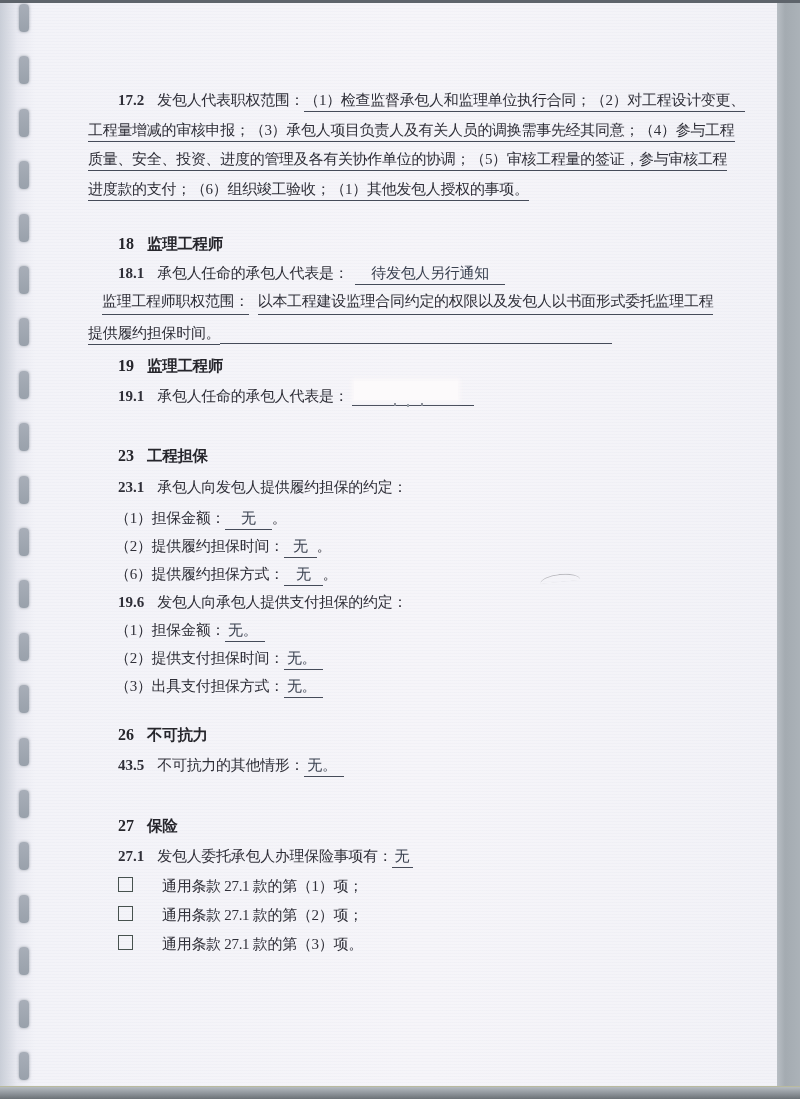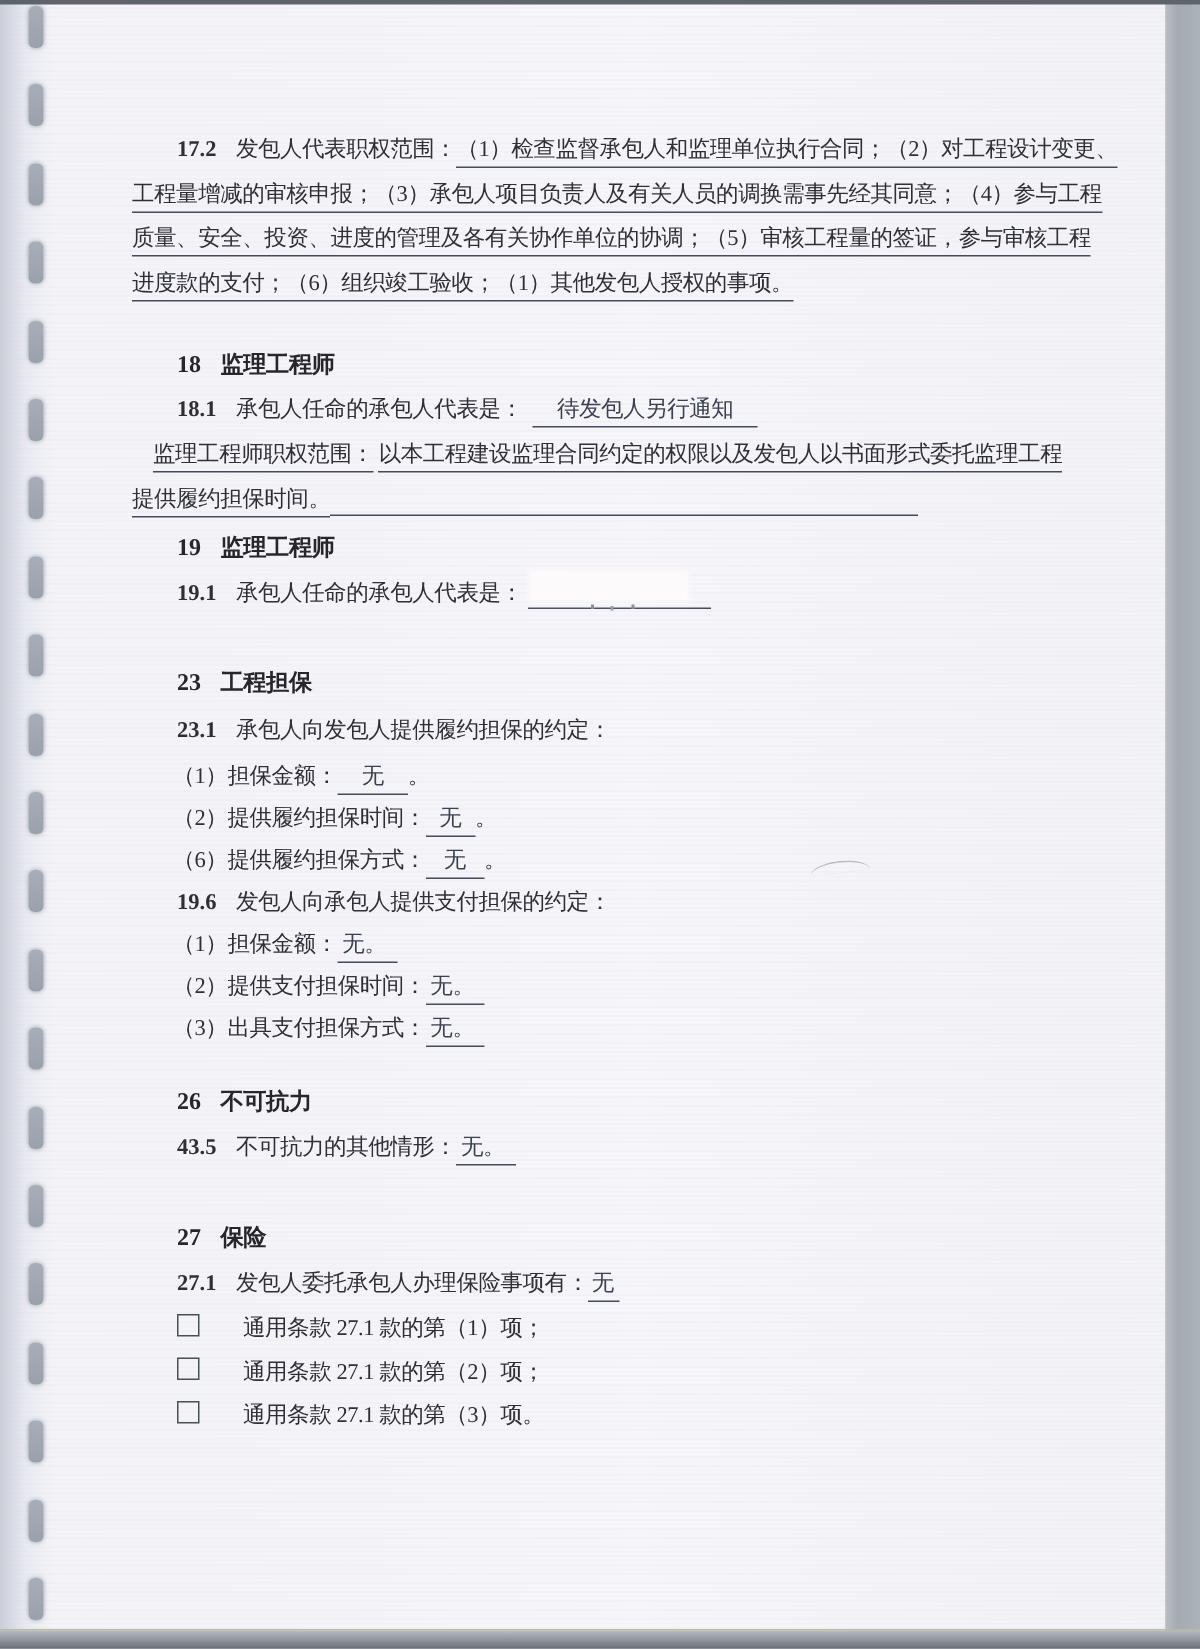--- a/index.html
+++ b/index.html
@@ -29,21 +29,21 @@
     background:linear-gradient(180deg,#a8aeb8 0%,#99a1ab 100%);
     box-shadow:0 0 3px rgba(140,146,156,0.85);
   }
   .row{
     position:absolute;left:88px;width:700px;white-space:nowrap;
     font-size:15px;letter-spacing:-0.3px;color:#2f2f38;line-height:20px;
   }
   .para-line{display:block;height:29.5px;}
   .indent1{padding-left:30px;}
   .indent-item{padding-left:27px;}
-  .indent-half{padding-left:14px;}
+  .indent-half{padding-left:14px;font-family:Liberation Mono, monospace;}
   .num{font-weight:bold;margin-right:13px;letter-spacing:0;}
   .heading{font-weight:bold;font-size:16px;color:#26262c;}
   .heading .h-title{font-family:"Liberation Sans","DejaVu Sans",sans-serif;font-size:15.5px;}
   .u{border-bottom:1.3px solid #454b59;padding-bottom:3px;}
   .fill{border-bottom:1.3px solid #454b59;padding:0 16px 3px 16px;color:#3a4150;}
   .fill-tight{border-bottom:1.3px solid #454b59;padding:0 7px 3px 3px;color:#3a4150;}
   .blank-ext{display:inline-block;border-bottom:1.3px solid #454b59;height:17px;vertical-align:bottom;}
   .blank-19{display:inline-block;position:relative;border-bottom:1.3px solid #454b59;width:122px;height:17px;vertical-align:bottom;margin-left:4px;}
   .redaction{
     position:absolute;left:2px;top:-7px;width:104px;height:19px;

